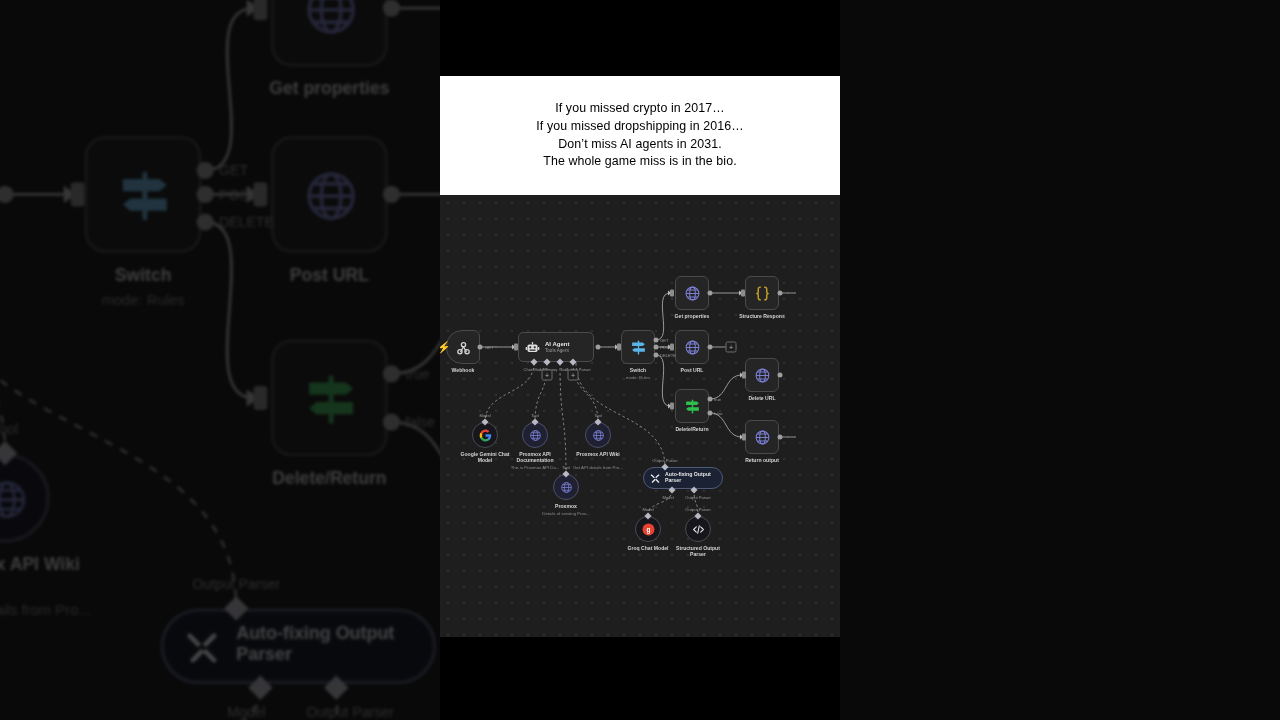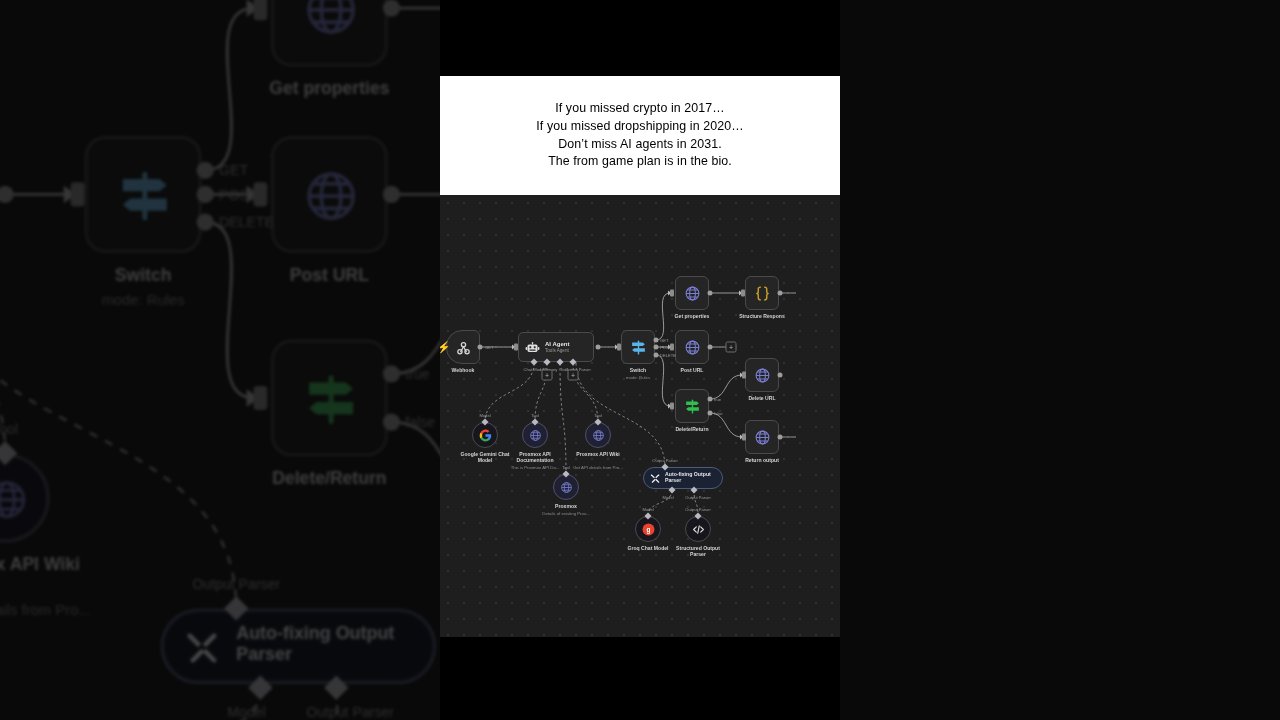--- a/index.html
+++ b/index.html
@@ -266,23 +266,23 @@
           <div class="portlabel c" style="left:258px;top:302px;">Output Parser</div>
           <div class="plusbtn" style="left:291px;top:152px;">+</div>
         </div>
       </div>
   </div>
 
   <div id="panel">
 
     <div id="caption">
       <div>If you missed crypto in 2017…</div>
-      <div>If you missed dropshipping in 2020…</div>
+      <div>If you missed dropshipping in 2016…</div>
       <div>Don’t miss AI agents in 2031.</div>
-      <div>The from game plan is in the bio.</div>
+      <div>The whole game miss is in the bio.</div>
     </div>
 
     <div id="panelCanvas">
       <div class="canvas"></div>
       <div id="fgNodes">
           <svg class="edges" width="400" height="442">
             <path d="M40,152 C58,152 56,152 74,152" fill="none" stroke="#b8b8b8" stroke-width="0.8"></path>
             <path d="M72,149.4 L75.4,152 L72,154.6 Z" fill="#b8b8b8"></path>
             <path d="M158,152 C176,152 159,152 177,152" fill="none" stroke="#b8b8b8" stroke-width="0.8"></path>
             <path d="M175,149.4 L178.4,152 L175,154.6 Z" fill="#b8b8b8"></path>

